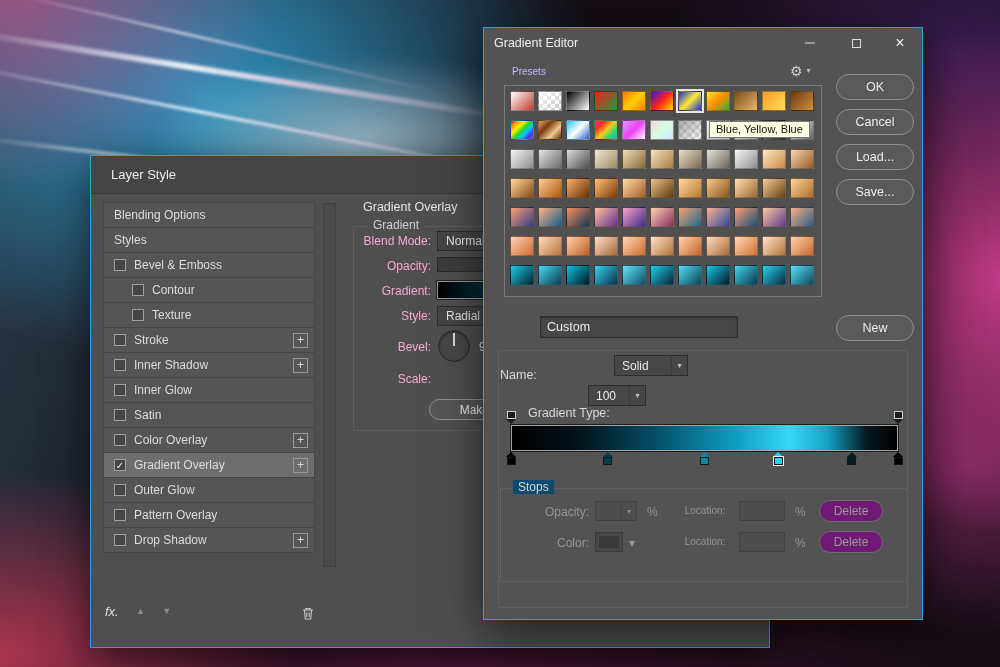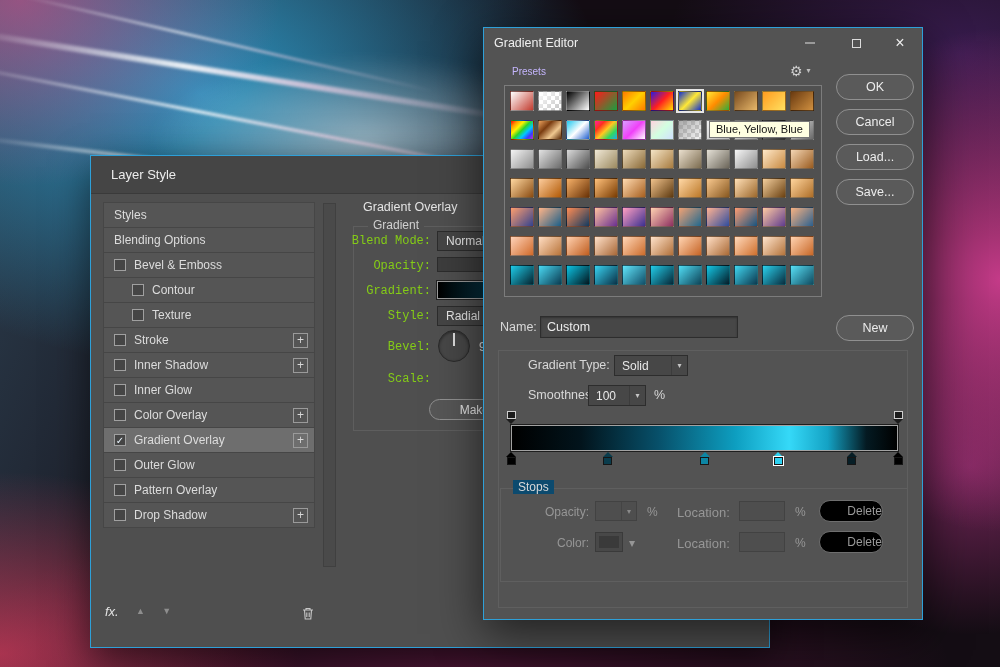--- a/index.html
+++ b/index.html
@@ -50,21 +50,21 @@
   .ls-footer { position:absolute; left:14px; top:448px; width:300px; height:24px; color:#d8d8d8; }
   .fx { font-style:italic; font-size:13px; color:#e2e2e2; }
   .arr { font-size:9px; color:#8e8e8e; margin-left:14px; vertical-align:2px; }
   .trash { position:absolute; left:196px; top:2px; }
 
   .ls-heading { position:absolute; left:272px; top:44px; font-size:12.5px; color:#e4e4e4; }
   .ls-group { position:absolute; left:262px; top:70px; width:402px; height:205px;
     border:1px solid #5e5e5e; }
   .legend { position:absolute; top:-9px; left:14px; background:#4f4f4f; padding:0 5px;
     font-size:12px; color:#d0d0d0; }
-  .flabel { position:absolute; width:80px; text-align:right; font-size:12px; color:#84cc16;font-family:Liberation Mono, monospace; }
+  .flabel { position:absolute; width:80px; text-align:right; font-size:12px; color:#f9a8d4; }
   .dropdown { position:absolute; height:20px; background:#454545; border:1px solid #2c2c2c;
     color:#e6e6e6; font-size:12px; display:flex; align-items:center; padding:0 6px 0 8px; }
   .dropdown .caret { margin-left:auto; font-size:9px; color:#c6c6c6; padding-left:8px; }
   .slider-track { position:absolute; height:15px; background:#3d3d3d; border:1px solid #2c2c2c; }
   .grad-swatch-sm { position:absolute; height:18px; border:1px solid #9a9a9a;
     box-shadow:0 0 0 1px #222; }
   .dial { position:absolute; width:32px; height:32px; border-radius:50%; background:#474747;
     border:1px solid #2a2a2a; box-shadow:inset 0 1px 3px rgba(0,0,0,0.45); }
   .dial-pointer { position:absolute; left:50%; top:2px; width:2px; height:13px; background:#dddddd;
     transform:translateX(-50%); }
@@ -92,21 +92,21 @@
     gap:9px 4px; }
   .swatch { width:24px; height:20px; border:1px solid rgba(0,0,0,0.4); }
   .swatch.sel { outline:2px solid #e6e6e6; outline-offset:0; }
   .tooltip { position:absolute; left:225px; top:93px; background:#ffffe1; border:1px solid #767676;
     color:#111; font-size:11px; padding:1px 6px 2px; white-space:nowrap; z-index:30; }
 
   .ge-btn { position:absolute; left:352px; width:78px; height:26px; border-radius:13px;
     background:#5a5a5a; border:1px solid #909090; color:#ececec; font-size:12.5px;
     display:flex; align-items:center; justify-content:center; }
 
-  .ge-label { position:absolute; font-size:12.5px; color:#d8d8d8; }
+  .ge-label { position:absolute; font-size:12.5px; color:#d8d8d8;margin-top:48px; }
   .ge-field { position:absolute; height:22px; background:#474747; border:1px solid #2d2d2d;
     box-shadow:inset 0 1px 2px rgba(0,0,0,0.3); color:#ececec; font-size:12.5px;
     font-family:"Liberation Sans", sans-serif; padding:0 6px; outline:none; }
   .ge-dd { position:absolute; height:21px; background:#474747; border:1px solid #2d2d2d;
     color:#e8e8e8; font-size:12px; display:flex; align-items:center; padding-left:7px; }
   .ge-dd .dd-caret { margin-left:auto; width:16px; align-self:stretch; border-left:1px solid #3c3c3c;
     display:flex; align-items:center; justify-content:center; font-size:8px; color:#c4c4c4; }
 
   .outer-group { position:absolute; left:14px; top:322px; width:410px; height:258px;
     border:1px solid #5f5f5f; }
@@ -128,24 +128,24 @@
 
   .stops-group { position:absolute; left:16px; top:460px; width:408px; height:94px;
     border:1px solid #5f5f5f; }
   .dim { color:#969696; }
   .mini-dd { position:absolute; height:20px; background:#4e4e4e; border:1px solid #424242;
     display:flex; align-items:center; padding-left:6px; color:#969696; font-size:12px; }
   .mini-dd .dd-caret { margin-left:auto; width:15px; align-self:stretch; border-left:1px solid #444;
     display:flex; align-items:center; justify-content:center; font-size:8px; color:#8a8a8a; }
   .mini-field { position:absolute; height:20px; background:#4e4e4e; border:1px solid #424242; }
   .stp-label { position:absolute; width:60px; text-align:right; font-size:12px; }
-  .loc-label { position:absolute; width:56px; text-align:left; font-size:13px; }
-  .del-btn { position:absolute; width:64px; height:22px; border-radius:11px; background:#000000;
+  .loc-label { position:absolute; width:56px; text-align:center; font-size:10px; }
+  .del-btn { position:absolute; width:64px; height:22px; border-radius:11px; background:#701a75;
     border:1px solid #6e6e6e; color:#9a9a9a; font-size:12px; display:flex; align-items:center;
-    justify-content:flex-end; }
+    justify-content:center; }
   .color-swatch-mini { position:absolute; width:28px; height:20px; background:#484848;
     border:1px solid #3a3a3a; }
   .color-swatch-mini i { position:absolute; left:3px; top:3px; right:3px; bottom:3px; background:#3a3a3a; display:block; }
   .pct { position:absolute; font-size:12px; }
 </style>
 </head>
 <body>
 
 <div class="screen">
   <div class="glow" id="g1"></div>
@@ -154,24 +154,24 @@
   <div class="streak" id="s3"></div>
   <div class="streak" id="s4"></div>
 
   <div id="layer-style">
     <div class="ls-title">
       <span>Layer Style</span>
     </div>
 
     <div id="ls-list" class="ls-list">
         <div class="ls-row">
+          <span class="ls-label">Blending Options</span>
+        </div>
+        <div class="ls-row">
           <span class="ls-label">Styles</span>
-        </div>
-        <div class="ls-row">
-          <span class="ls-label">Blending Options</span>
         </div>
         <div class="ls-row">
           <span class="cb"></span>
           <span class="ls-label">Bevel &amp; Emboss</span>
         </div>
         <div class="ls-row indent">
           <span class="cb"></span>
           <span class="ls-label">Contour</span>
         </div>
         <div class="ls-row indent">
@@ -184,20 +184,24 @@
           <span class="plusbtn">+</span>
         </div>
         <div class="ls-row">
           <span class="cb"></span>
           <span class="ls-label">Inner Shadow</span>
           <span class="plusbtn">+</span>
         </div>
         <div class="ls-row">
           <span class="cb"></span>
           <span class="ls-label">Inner Glow</span>
+        </div>
+        <div class="ls-row">
+          <span class="cb"></span>
+          <span class="ls-label">Satin</span>
         </div>
         <div class="ls-row">
           <span class="cb"></span>
           <span class="ls-label">Color Overlay</span>
           <span class="plusbtn">+</span>
         </div>
         <div class="ls-row selected">
           <span class="cb">✓</span>
           <span class="ls-label">Gradient Overlay</span>
           <span class="plusbtn">+</span>

